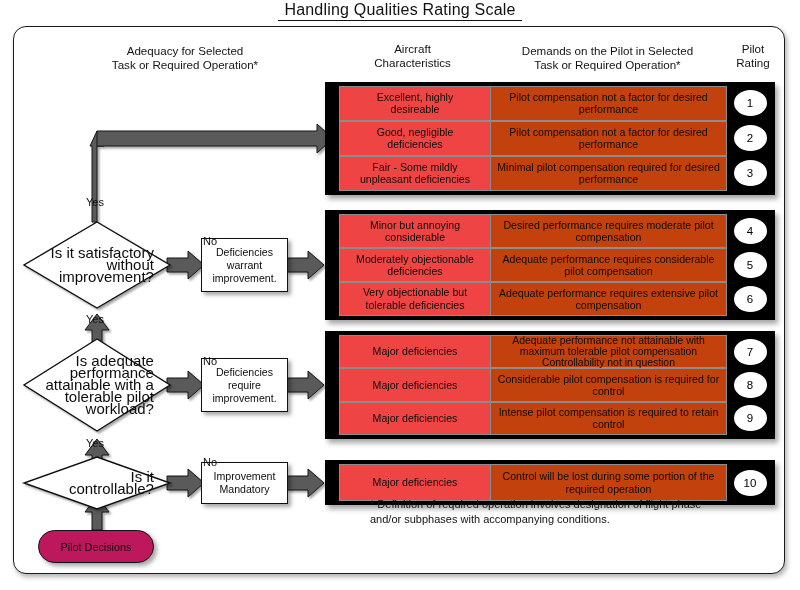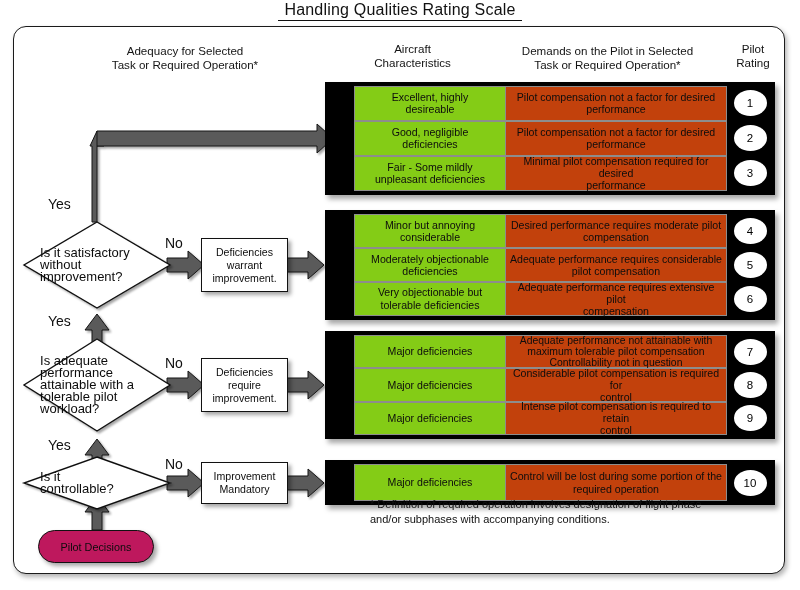--- a/index.html
+++ b/index.html
@@ -65,29 +65,28 @@
   .trow{
     display:flex;
     width:100%;
     height:33.3%;
     box-sizing:border-box;
   }
   #grp-4 .trow{height:100%;}
 
   .cell-ac{
     width:152px;
-    background:#84cc16;
+    background:#ef4444;
     border:1px solid #8d8d8d;
     box-sizing:border-box;
     display:flex;align-items:center;justify-content:center;
     text-align:center;
     font-size:10.6px;line-height:12.4px;
     color:#0d0d0d;
     white-space:pre-line;
-    margin-left:15px;
   }
   .cell-dm{
     flex:1;
     background:#c2410c;
     border:1px solid #8d8d8d;
     border-left:none;
     box-sizing:border-box;
     display:flex;align-items:center;justify-content:center;
     text-align:center;
     font-size:10.6px;line-height:12.2px;
@@ -109,22 +108,22 @@
     font-size:11.5px;color:#000;
   }
 
   
   .tight{line-height:11.4px;font-size:10.4px;}
 
   
   .diamond{
     position:absolute;
     display:flex;align-items:center;justify-content:center;
-    text-align:left;
-    font-size:13px;line-height:12px;
+    text-align:right;
+    font-size:15px;line-height:12px;
     color:#0c0c0c;
     white-space:pre-line;
   }
   .diamond .dtext{position:relative;z-index:2;width:78%;}
 
   .pbox{
     position:absolute;
     background:#fff;
     border:1.4px solid #111;
     box-shadow:3px 3px 4px rgba(0,0,0,0.35);
@@ -142,21 +141,21 @@
     border:1.4px solid #111;
     border-radius:18px;
     box-shadow:3px 3px 4px rgba(0,0,0,0.35);
     box-sizing:border-box;
     display:flex;align-items:center;justify-content:center;
     font-size:10.8px;color:#0d0d0d;
   }
 
   .lbl{
     position:absolute;
-    font-size:14px;color:#101010;
+    font-size:11px;color:#101010;margin-left:38px;
   }
 
   
   .footnote{
     position:absolute;left:370px;top:497px;width:400px;
     text-align:left;
     font-size:11px;line-height:15px;
     color:#111;
     white-space:pre-line;
   }

